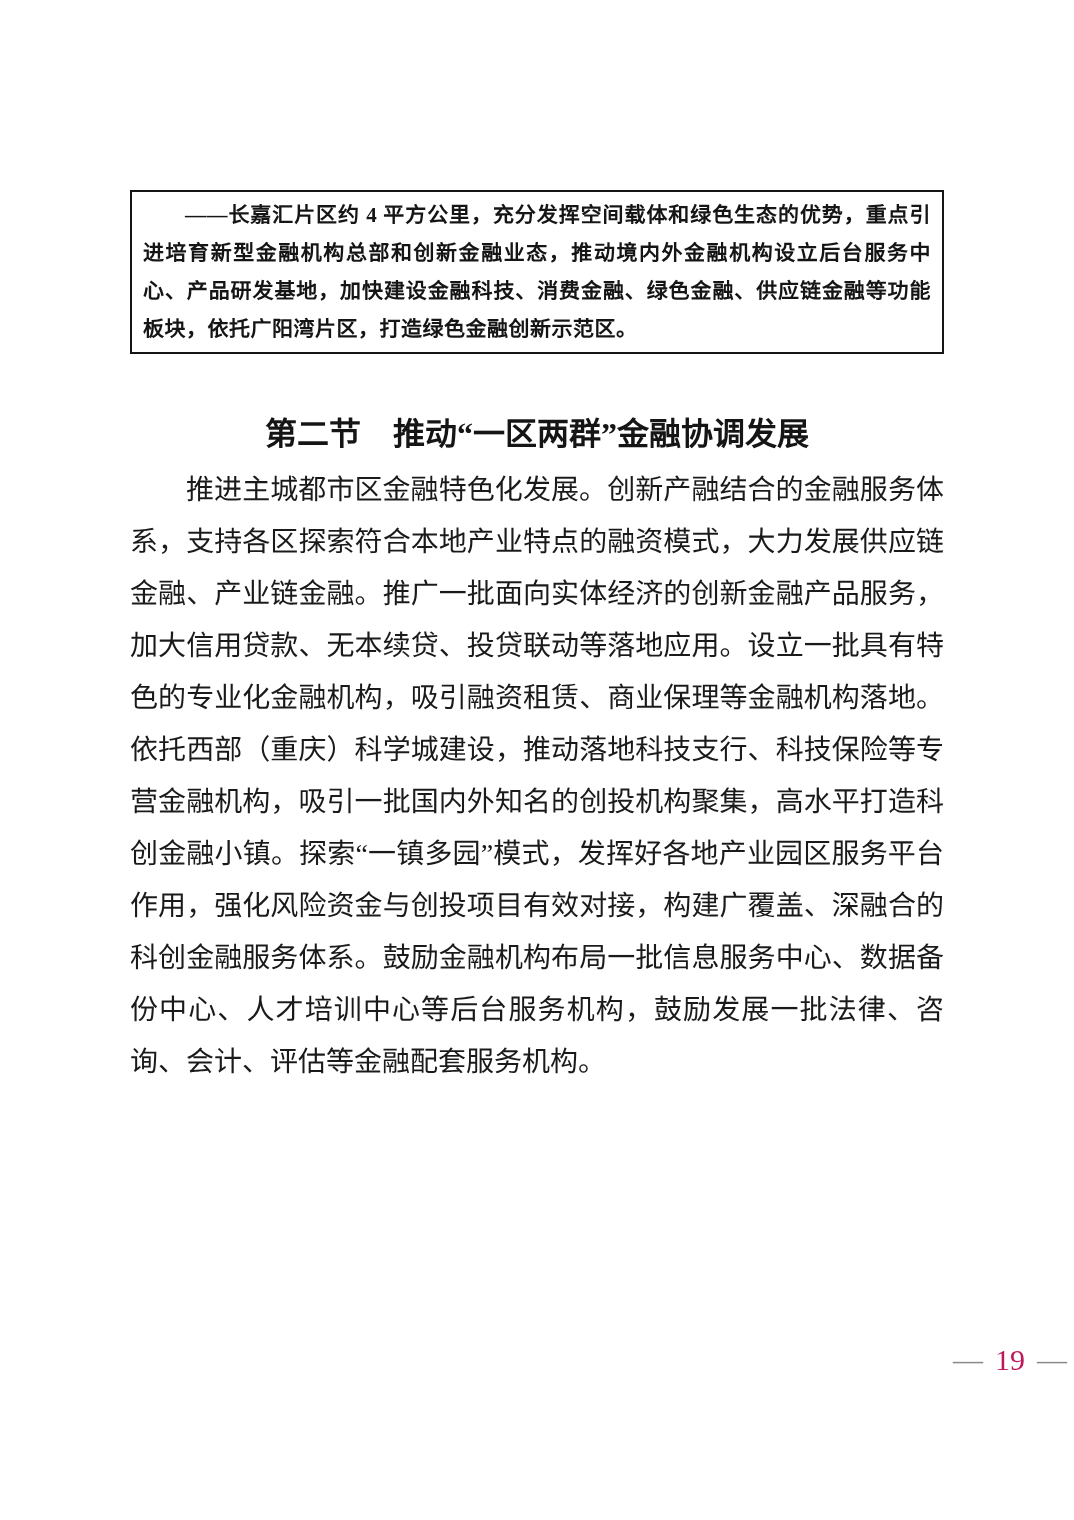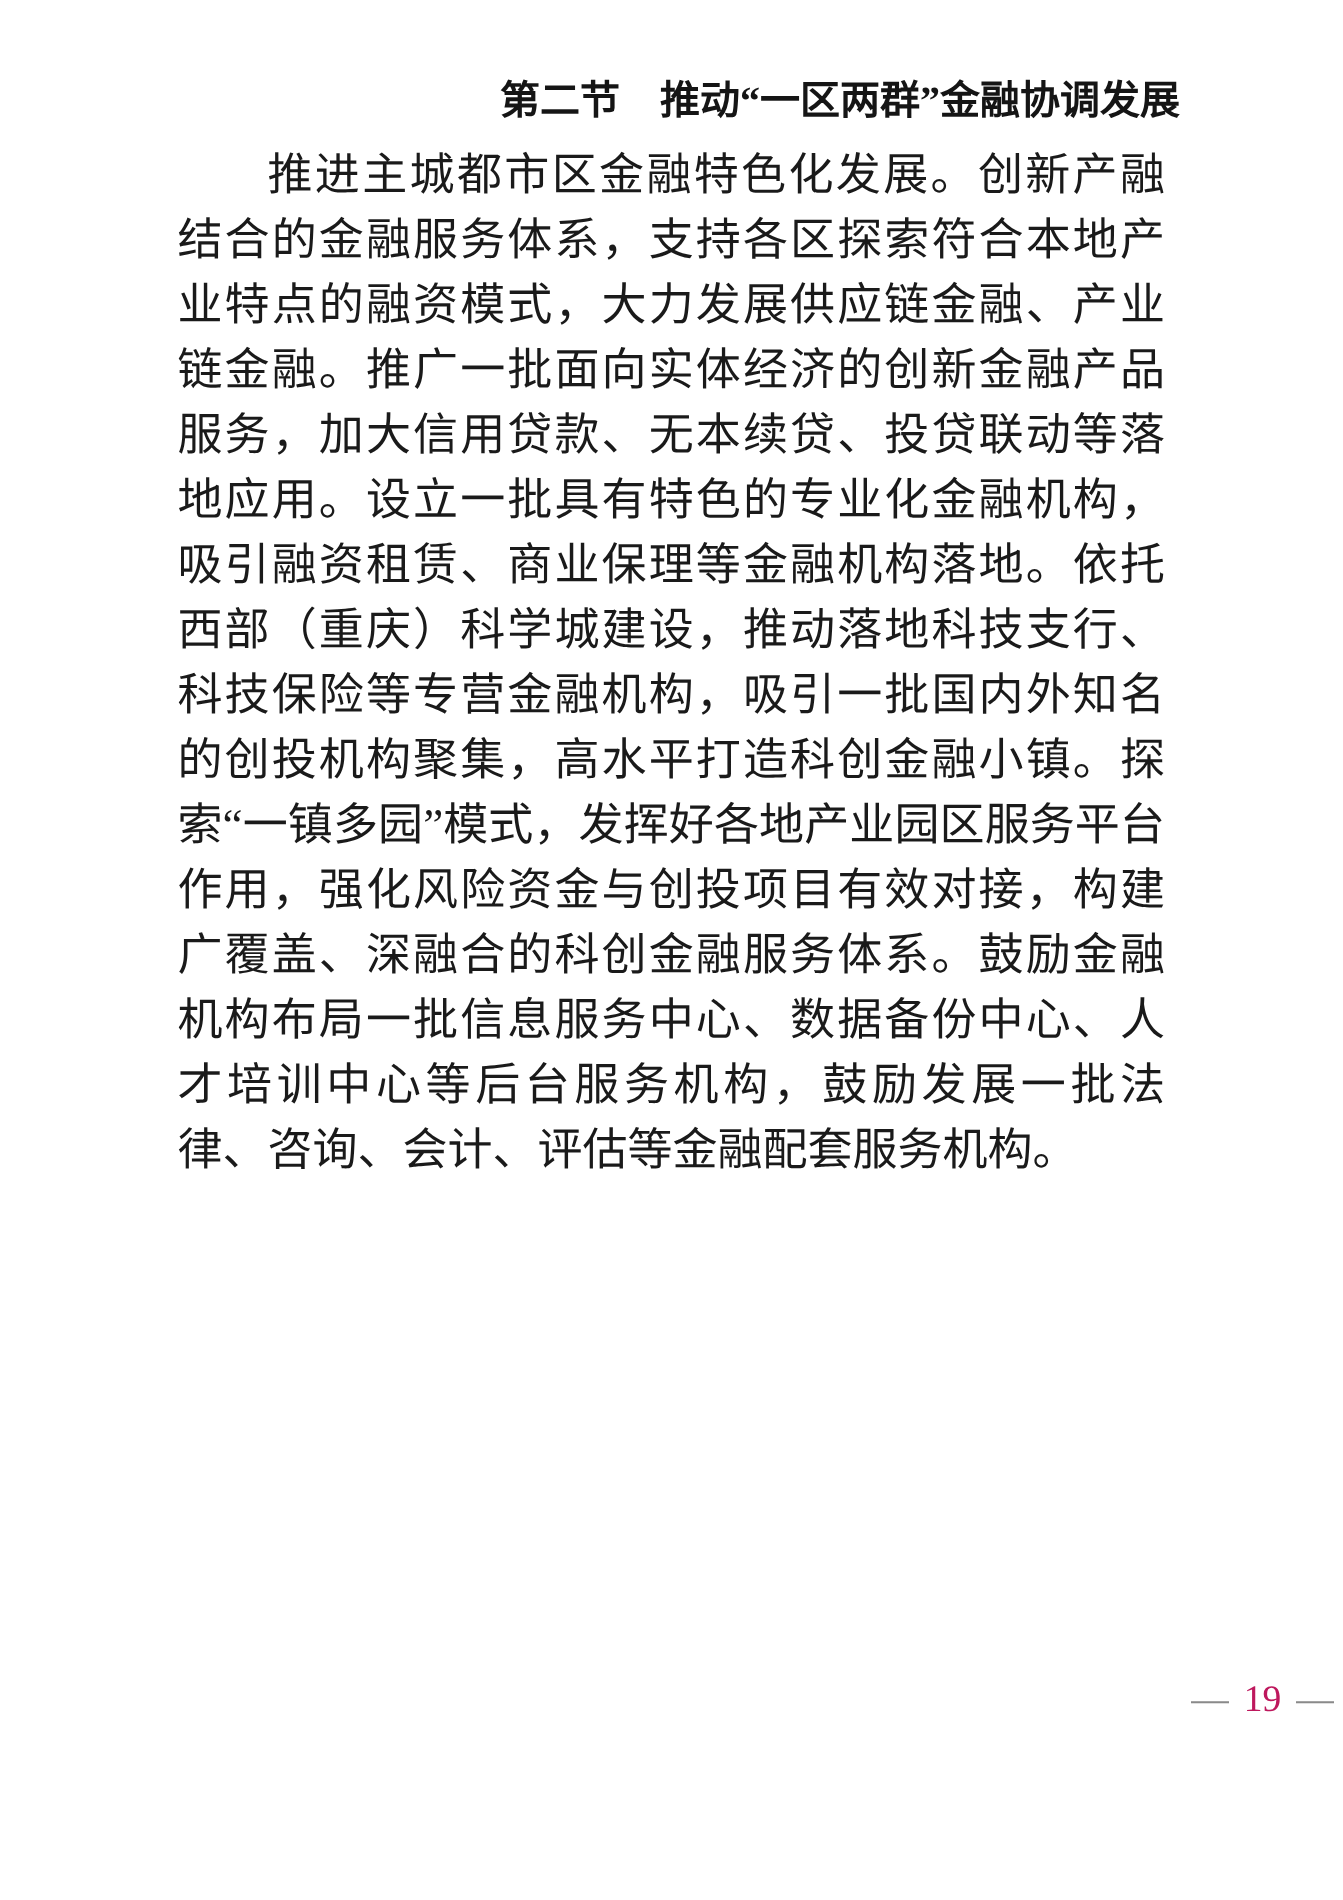--- a/index.html
+++ b/index.html
@@ -36,33 +36,33 @@
     font-weight: 700;
     line-height: 38px;
     text-align: justify;
     text-indent: 2em;
     color: #151515;
     letter-spacing: 0.5px;
   }
   
   .section-heading {
     margin: 58px 0 0 0;
-    text-align: right;
+    text-align: center;
     font-size: 32px;
     font-weight: 700;
     line-height: 44px;
     color: #151515;
   }
   
   .body-block {
     margin-top: 8px;
   }
   .body-para {
-    margin: 12px;
-    font-size: 36px;
+    margin: 0;
+    font-size: 28px;
     font-weight: 400;
     line-height: 52px;
     text-align: justify;
     text-indent: 2em;
     color: #1a1a1a;
   }
   
   .page-footer {
     position: absolute;
     top: 1342px;
@@ -78,20 +78,23 @@
     color: #be185d;
     margin: 0 12px;
   }
 </style>
 </head>
 <body>
 
 <div class="page">
   <div class="content">
 
+    <div class="excerpt-box">
+      <p class="excerpt-text">——长嘉汇片区约 4 平方公里，充分发挥空间载体和绿色生态的优势，重点引进培育新型金融机构总部和创新金融业态，推动境内外金融机构设立后台服务中心、产品研发基地，加快建设金融科技、消费金融、绿色金融、供应链金融等功能板块，依托广阳湾片区，打造绿色金融创新示范区。</p>
+    </div>
 
     <h2 class="section-heading">第二节　推动“一区两群”金融协调发展</h2>
 
     <div class="body-block">
       <p class="body-para">推进主城都市区金融特色化发展。创新产融结合的金融服务体系，支持各区探索符合本地产业特点的融资模式，大力发展供应链金融、产业链金融。推广一批面向实体经济的创新金融产品服务，加大信用贷款、无本续贷、投贷联动等落地应用。设立一批具有特色的专业化金融机构，吸引融资租赁、商业保理等金融机构落地。依托西部（重庆）科学城建设，推动落地科技支行、科技保险等专营金融机构，吸引一批国内外知名的创投机构聚集，高水平打造科创金融小镇。探索“一镇多园”模式，发挥好各地产业园区服务平台作用，强化风险资金与创投项目有效对接，构建广覆盖、深融合的科创金融服务体系。鼓励金融机构布局一批信息服务中心、数据备份中心、人才培训中心等后台服务机构，鼓励发展一批法律、咨询、会计、评估等金融配套服务机构。</p>
     </div>
 
   </div>
 
   <div class="page-footer">

